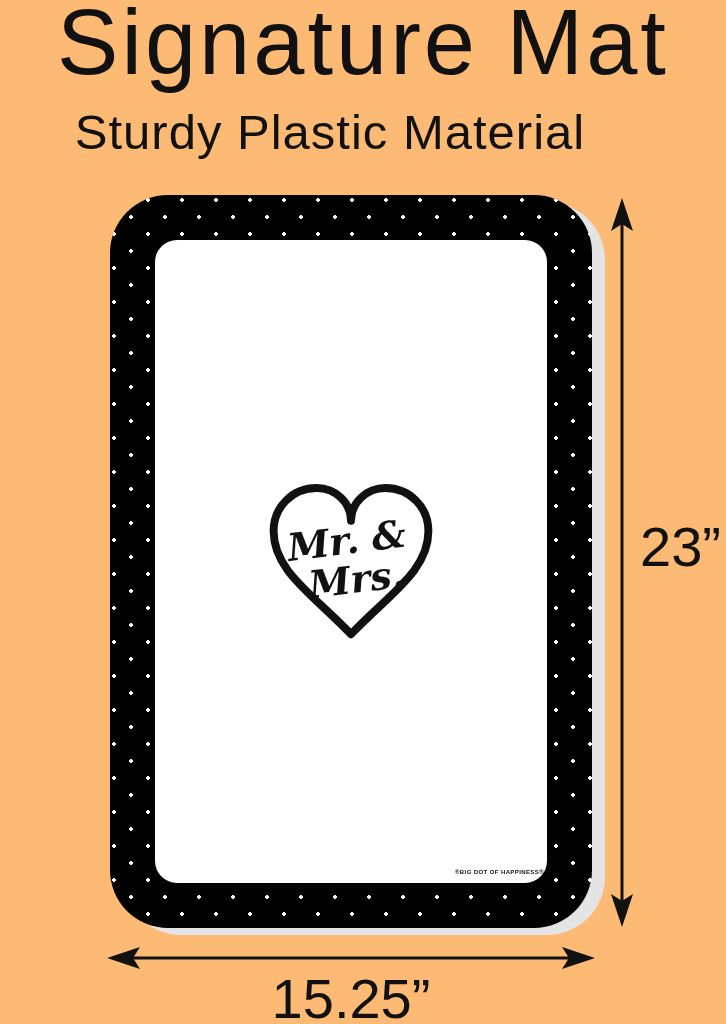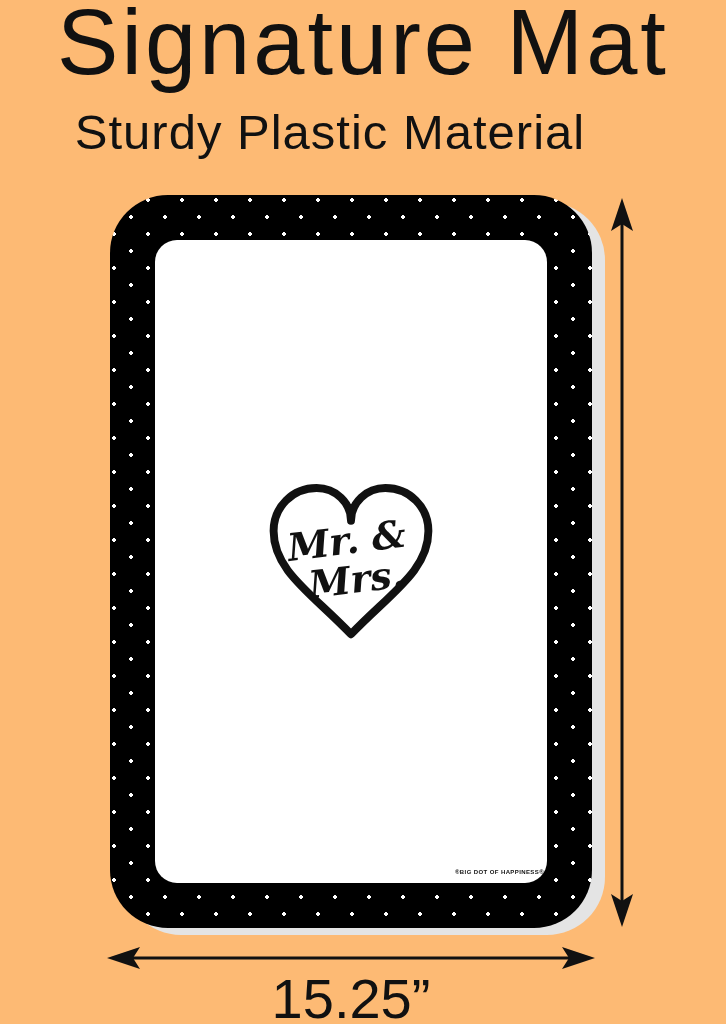--- a/index.html
+++ b/index.html
@@ -153,20 +153,21 @@
 
       <div class="brand-mark">®BIG DOT OF HAPPINESS®</div>
     </div>
   </div>
 
   <svg class="v-arrow" viewBox="0 0 32 731" xmlns="http://www.w3.org/2000/svg">
     <line class="arrow-stroke" x1="16" y1="24" x2="16" y2="707"></line>
     <polygon class="arrow-fill" points="16,1 5,34 16,27 27,34"></polygon>
     <polygon class="arrow-fill" points="16,730 5,697 16,704 27,697"></polygon>
   </svg>
+  <div class="dim-label-height">23”</div>
 
   <svg class="h-arrow" viewBox="0 0 490 32" xmlns="http://www.w3.org/2000/svg">
     <line class="arrow-stroke" x1="24" y1="16" x2="466" y2="16"></line>
     <polygon class="arrow-fill" points="1,16 34,5 27,16 34,27"></polygon>
     <polygon class="arrow-fill" points="489,16 456,5 463,16 456,27"></polygon>
   </svg>
   <div class="dim-label-width">15.25”</div>
 
 </div>
 

